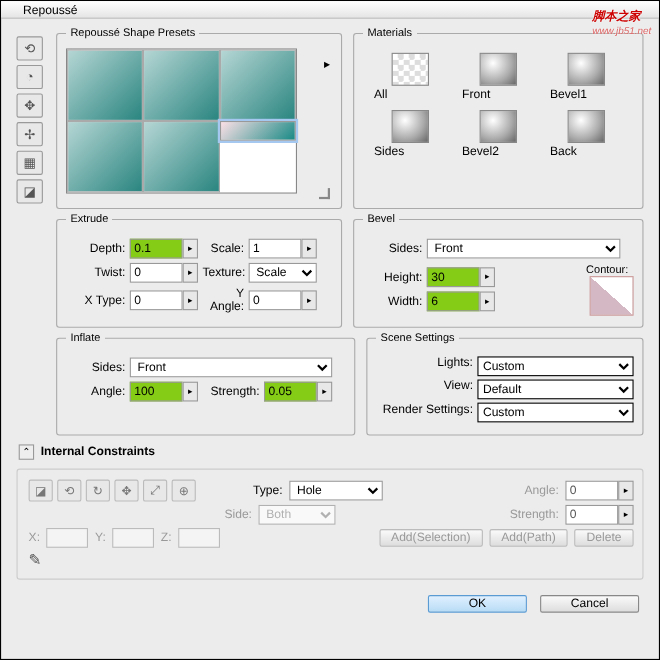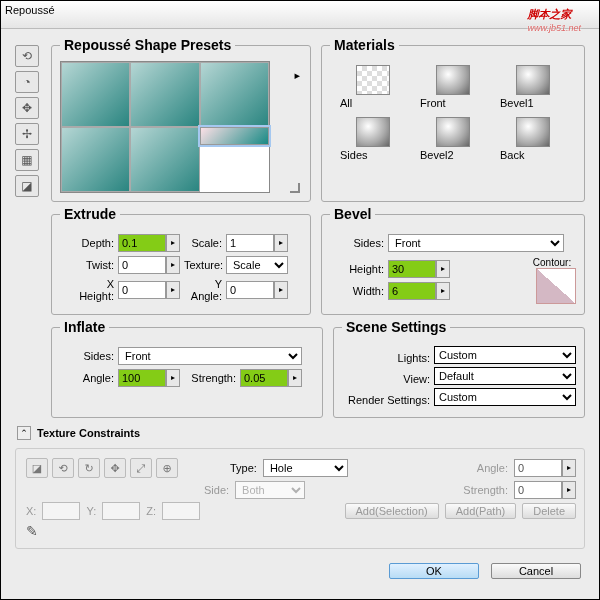--- a/index.html
+++ b/index.html
@@ -1,26 +1,26 @@
 <!DOCTYPE html>
 <html><head>
 <meta charset="utf-8">
 <style>
 *{box-sizing:border-box;margin:0;padding:0;font-family:Tahoma,sans-serif;font-size:11px}
 body{background:#fff;position:relative}
 .dialog{width:600px;height:600px;background:#ececec;border:1px solid #000;box-shadow:2px 2px 6px rgba(0,0,0,.3)}
-.titlebar{height:28px;background:linear-gradient(#fff,#e5e5e5);border-bottom:1px solid #bbb;padding:3px 4px;font-size:11px}
-.watermark{position:absolute;top:3px;right:19px;color:#c00;font-weight:bold;font-size:17px;font-style:italic;text-shadow:0 0 2px #fff;z-index:10}
+.titlebar{height:16px;background:linear-gradient(#fff,#e5e5e5);border-bottom:1px solid #bbb;padding:3px 20px;font-size:11px}
+.watermark{position:absolute;top:3px;right:8px;color:#c00;font-weight:bold;font-size:17px;font-style:italic;text-shadow:0 0 2px #fff;z-index:10}
 .watermark small{display:block;color:#d66;font-size:9px;font-weight:normal;text-align:right}
 .content{padding:8px 14px;display:flex;flex-direction:column;gap:4px}
 .row{display:flex;gap:10px}
 .toolcol{width:26px;display:flex;flex-direction:column;gap:4px;padding-top:8px}
 .tool{width:24px;height:22px;background:#e8e8e8;border:1px solid #999;border-radius:2px;display:flex;align-items:center;justify-content:center;font-size:12px;color:#555}
 fieldset{border:1px solid #aaa;border-radius:3px;padding:8px;position:relative}
-legend{padding:0 4px;font-weight:bold;font-size:14px}
+legend{padding:0 4px;font-weight:normal;font-size:10px}
 .presets{width:260px;height:165px}
 .pgrid{display:grid;grid-template-columns:repeat(3,1fr);gap:0;border:1px solid #888;background:#fff;width:210px}
 .pcell{height:65px;border:1px solid #aaa;background:linear-gradient(135deg,#b5d6d4,#2a8580);position:relative}
 .pcell.sel{outline:2px solid #a5c8f0;background:linear-gradient(135deg,#fce0e6,#188a85)}
 .parrows{position:absolute;right:10px;top:16px;font-size:11px}
 .phandle{position:absolute;right:10px;bottom:8px;width:10px;height:10px;border-right:2px solid #888;border-bottom:2px solid #888}
 .materials{flex:1;height:165px}
 .mgrid{display:grid;grid-template-columns:repeat(3,1fr);gap:8px 14px;padding:4px 10px}
 .mitem{}
 .msw{width:34px;height:30px;border:1px solid #888;margin:0 auto 2px;background:radial-gradient(circle at 35% 30%,#fff,#aaa 60%,#666)}
@@ -33,21 +33,21 @@
 .spin input{width:48px;height:18px;border:1px solid #999;padding:1px 3px;background:#84cc16}
 .spin input.plain{background:#fff}
 .spinbtn{width:14px;height:18px;background:#e8e8e8;border:1px solid #999;font-size:8px;text-align:center;line-height:16px}
 .sel{height:18px;border:1px solid #999;background:#fff;padding:0 2px}
 .radio{display:flex;align-items:center;gap:3px;margin-right:10px}
 .radio i{width:10px;height:10px;border:1px solid #666;border-radius:50%;display:inline-block}
 .radio.on i{background:radial-gradient(#36c 40%,#fff 45%)}
 .bevel{flex:1}
 .contour{width:40px;height:36px;border:1px solid #c99;background:linear-gradient(to top right,#d4b8c4 50%,#fff 50%);margin-left:8px}
 .scene{flex:1}
-.srow{display:flex;align-items:flex-end;margin:3px 0;gap:4px}
+.srow{display:flex;align-items:flex-start;margin:3px 0;gap:4px}
 .srow .slbl{width:88px;text-align:right}
 .srow select{flex:1;height:18px;border:1px solid #000000;background:#fff}
 .inflate{width:260px}
 .ic{display:flex;align-items:center;gap:6px;padding:4px 2px}
 .ic-icons{display:flex;gap:4px}
 .icb{width:22px;height:20px;border:1px solid #bbb;background:#e8e8e8;border-radius:2px;display:flex;align-items:center;justify-content:center;color:#777;font-size:11px}
 .icrow{display:flex;align-items:center;gap:6px;margin:3px 0;padding-left:2px}
 .btn{height:16px;border:1px solid #888;background:linear-gradient(#fafafa,#ddd);padding:0 10px;border-radius:2px}
 .btn.dis{color:#999;border-color:#bbb}
 .btn.ok{width:90px;background:linear-gradient(#e0f0ff,#b8dcf5);border:1px solid #5a9bd4}
@@ -124,21 +124,21 @@
   <div class="frow">
    <span class="lbl">Twist:</span>
    <div class="spin">
               <input class="plain" value="0" style="">
               <div class="spinbtn">▸</div>
             </div>
    <span class="lbl2">Texture:</span>
    <select class="sel" style="width:62px"><option>Scale</option></select>
   </div>
   <div class="frow">
-   <span class="lbl">X Height:</span>
+   <span class="lbl">X Type:</span>
    <div class="spin">
               <input class="plain" value="0" style="">
               <div class="spinbtn">▸</div>
             </div>
    <span class="lbl2">Y Angle:</span>
    <div class="spin">
               <input class="plain" value="0" style="">
               <div class="spinbtn">▸</div>
             </div>
   </div>
@@ -211,21 +211,21 @@
           </div>
   <div class="srow">
             <span class="slbl">Render Settings:</span>
             <select><option>Custom</option></select>
           </div>
  </fieldset>
 </div>
 
 <div class="ic">
  <span class="chev">⌃</span>
- <b>Texture Constraints</b>
+ <b>Internal Constraints</b>
 </div>
 <div style="border:1px solid #ccc;border-radius:3px;padding:6px 8px">
  <div class="icrow">
   <div class="ic-icons">
    <div class="icb">◪</div>
    <div class="icb">⟲</div>
    <div class="icb">↻</div>
    <div class="icb">✥</div>
    <div class="icb">⤢</div>
    <div class="icb">⊕</div>

